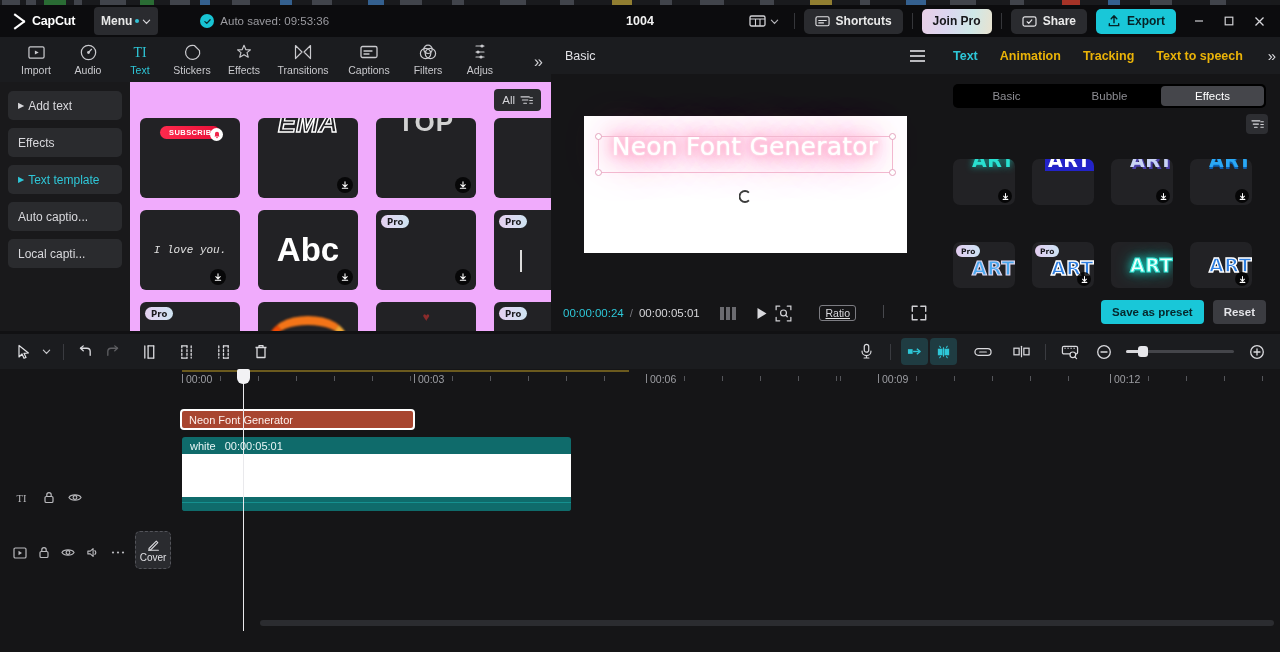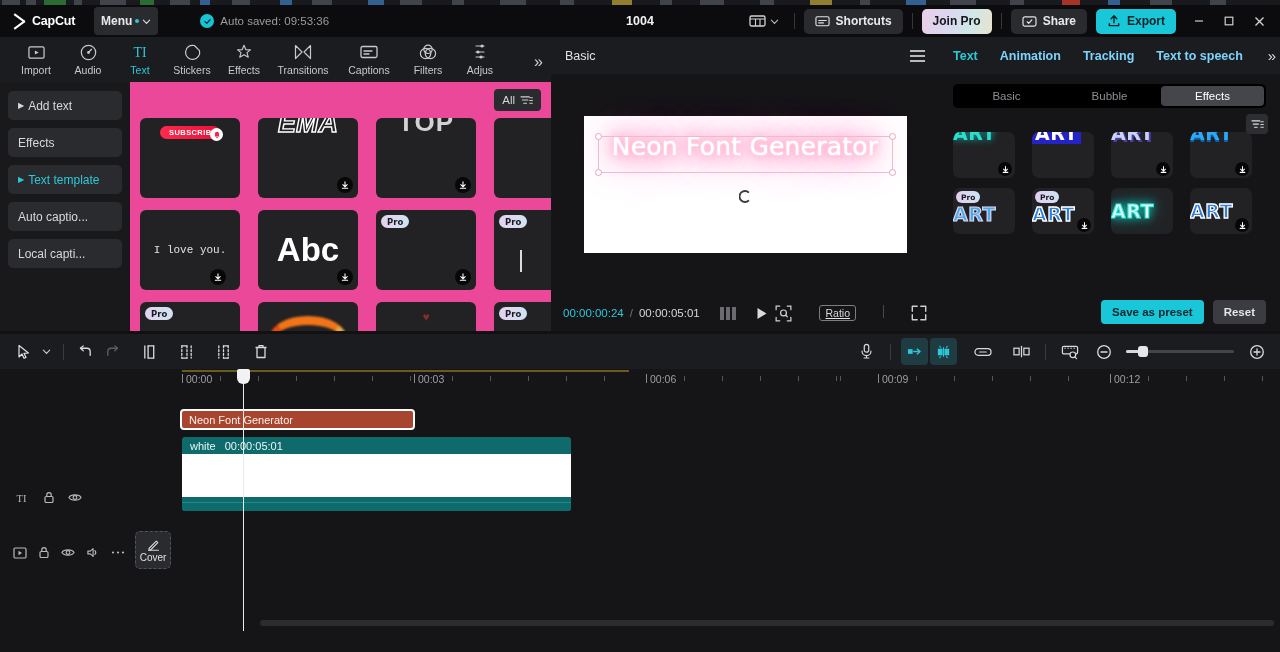--- a/index.html
+++ b/index.html
@@ -93,21 +93,21 @@
   .lib-body { flex: 1; display: flex; min-height: 0; }
   .lib-side { width: 130px; background: #19191b; padding: 9px 8px; display: flex; flex-direction: column; gap: 8px; }
   .side-item {
     height: 29px; border-radius: 5px; background: #2a2b2e; display: flex;
     align-items: center; padding: 0 10px; gap: 4px; font-size: 12px;
     color: #d8d8dc; cursor: pointer; white-space: nowrap; overflow: hidden;
   }
   .side-item.active { color: #2ec7d8; }
   .side-item .arr { font-size: 8px; }
 
-  .lib-grid-wrap { flex: 1; background: #ec4899; position: relative; overflow: hidden; }
+  .lib-grid-wrap { flex: 1; background: #f0abfc; position: relative; overflow: hidden; }
   .all-filter {
     position: absolute; right: 10px; top: 7px; height: 22px; background: #2a2b2e;
     border-radius: 4px; display: flex; align-items: center; gap: 5px; padding: 0 8px;
     font-size: 11.5px; color: #d4d4d8; cursor: pointer; z-index: 5;
   }
   .grid {
     position: absolute; top: 36px; left: 10px; display: grid;
     grid-template-columns: repeat(4, 100px); gap: 12px 18px;
   }
   .cell {
@@ -128,21 +128,21 @@
   }
   .t-sub {
     background: linear-gradient(90deg,#ff2a4d,#e81038); color: #fff;
     font-size: 7.5px; font-weight: bold; border-radius: 9px;
     padding: 2px 3px 2px 9px; display: flex; align-items: center; gap: 4px;
     letter-spacing: .4px;
   }
   .t-bell { width: 13px; height: 13px; border-radius: 50%; background: #fff; display:flex; align-items:center; justify-content:center; }
   .t-outline { font-size: 27px; font-weight: bold; color: transparent; -webkit-text-stroke: 1.4px #fff; font-style: italic; }
   .t-top { font-size: 26px; font-weight: bold; color: #d2d2d2; letter-spacing: 1px; }
-  .t-mono { font-family: "Liberation Mono", monospace; font-size: 11px; color: #e2e2e2; }
+  .t-mono { font-family: "Liberation Mono", monospace; font-size: 11px; color: #e2e2e2; font-style: italic; }
   .t-abc { font-size: 33px; font-weight: bold; color: #fff; font-family: "Liberation Sans", sans-serif; }
   .t-caret { width: 2px; height: 22px; background: #dcdcdc; }
   .fire-arc {
     position: absolute; width: 76px; height: 42px; border-radius: 50% 50% 0 0;
     border-top: 9px solid #ff7a18; border-left: 7px solid #ff4d00; border-right: 7px solid #ffb037;
     top: 14px; filter: blur(1.2px); opacity: .95;
   }
   .heart { color: #8a2b2b; font-size: 12px; position: absolute; top: 8px; }
 
   
@@ -192,21 +192,21 @@
     border: 1px solid #7c7c82; border-radius: 3px; font-size: 10.5px; color: #d8d8dc;
     padding: 1px 5px; cursor: pointer;
   }
 
   
   .insp { width: 341px; height: 294px; background: #151517; display: flex; flex-direction: column; }
   .insp-tabs {
     height: 37px; background: #1b1c1f; display: flex; align-items: center;
     padding-left: 14px; gap: 22px; position: relative; overflow: hidden;
   }
-  .insp-tab { font-size: 12.5px; color: #7dd3fc; cursor: pointer; white-space: nowrap; font-weight: bold; }
+  .insp-tab { font-size: 12.5px; color: #eab308; cursor: pointer; white-space: nowrap; font-weight: bold; }
   .insp-tab.active { color: #2ec7d8; }
   .insp-more { position: absolute; right: 4px; top: 10px; font-size: 15px; color: #dcdce0; cursor: pointer; }
   .seg-row { padding: 10px 14px 0 14px; }
   .seg {
     height: 24px; background: #000000; border-radius: 5px; display: flex; padding: 2px;
   }
   .seg > div {
     flex: 1; display: flex; align-items: center; justify-content: center;
     font-size: 11.5px; color: #8d8d93; border-radius: 4px; cursor: pointer;
   }
@@ -216,22 +216,22 @@
     position: absolute; right: 12px; top: 6px; width: 22px; height: 20px;
     background: #2d2e32; border-radius: 4px; display: flex; align-items: center;
     justify-content: center; cursor: pointer; z-index: 4;
   }
   .egrid {
     position: absolute; top: 24px; left: 14px; display: grid;
     grid-template-columns: repeat(4, 62px); gap: 10px 17px;
   }
   .ecell {
     width: 62px; height: 46px; background: #222225; border-radius: 7px;
-    position: relative; display: flex; align-items: center; justify-content: flex-start;
-    overflow: hidden; cursor: pointer;
+    position: relative; display: flex; align-items: center; justify-content: flex-end;
+    overflow: hidden; cursor: pointer; margin-top: 27px;
   }
   .ecell .art { font-size: 19px; font-weight: bold; font-family: "DejaVu Sans", sans-serif; letter-spacing: .5px; }
   .ecell .dl2 {
     position: absolute; right: 3px; bottom: 2px; width: 14px; height: 14px;
     border-radius: 50%; background: rgba(0,0,0,.8); display: flex;
     align-items: center; justify-content: center;
   }
   .ecell .pro2 {
     position: absolute; left: 3px; top: 3px; height: 12px; padding: 0 5px;
     border-radius: 6px; background: linear-gradient(90deg,#e3cdf0,#cde3f4);

